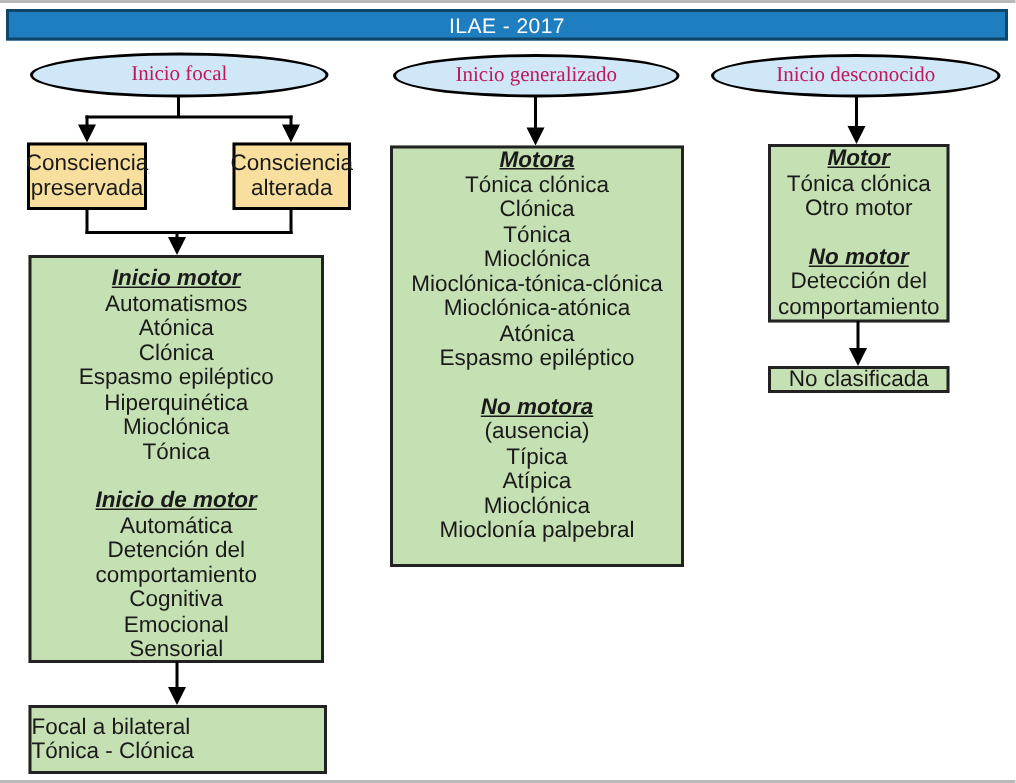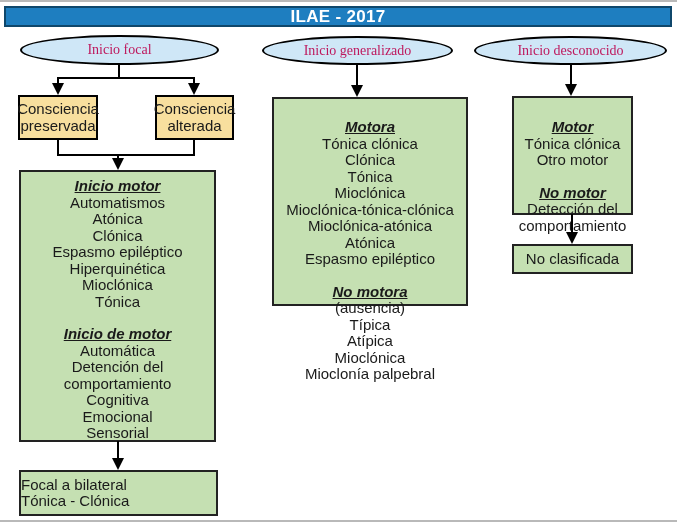--- a/index.html
+++ b/index.html
@@ -7,39 +7,39 @@
     --ellipse_bg:#cfe7f7; --yellow_bg:#f8df9e; --green_bg:#c5e0b2;
     --line_color:#000000; --text_color:#1a1a1a;
   }
   *{margin:0;padding:0;box-sizing:border-box;}
   body{background:#fff;font-family:"Liberation Sans",sans-serif;}
   .canvas{position:relative;width:677px;height:522px;background:#ffffff;
     border-top:2px solid #b9b9b9;border-bottom:2px solid #b9b9b9;overflow:hidden;}
   .titlebar{position:absolute;left:4px;top:4px;width:668px;height:21px;
     background:var(--header_bg);border:2px solid var(--header_border);
     display:flex;align-items:center;justify-content:center;}
-  .titlebar span{color:var(--header_text);font-size:17px;font-weight:bold;letter-spacing:.3px;}
+  .titlebar span{color:var(--header_text);font-size:14px;font-weight:normal;letter-spacing:.3px;}
   .ellipse{position:absolute;background:var(--ellipse_bg);border:2px solid #000;
     border-radius:50%;display:flex;align-items:center;justify-content:center;
     font-family:"Liberation Serif",serif;font-size:14px;color:#be185d;}
   .e1{left:20px;top:33px;width:199px;height:30px;}
   .e2{left:262px;top:34px;width:191px;height:29px;}
   .e3{left:474px;top:34px;width:193px;height:29px;}
   .box{position:absolute;color:var(--text_color);text-align:center;font-size:15px;line-height:16.5px;}
   .yellowbox{background:var(--yellow_bg);border:2px solid #000;
     display:flex;align-items:center;justify-content:center;white-space:pre-line;}
   .y1{left:18px;top:93px;width:80px;height:45px;}
   .y2{left:155px;top:93px;width:79px;height:45px;}
   .greenbox{background:var(--green_bg);border:2px solid #222;}
   .big-left{left:19px;top:168px;width:197px;height:272px;padding-top:6px;}
-  .mid{left:272px;top:95px;width:196px;height:209px;padding-top:20px;}
-  .right{left:512px;top:94px;width:121px;height:119px;padding-top:21px;}
+  .mid{left:260px;top:95px;width:196px;height:281px;}
+  .right{left:512px;top:94px;width:121px;height:119px;padding-top:0;}
   .bottom-left{left:19px;top:468px;width:199px;height:46px;
     display:flex;flex-direction:column;align-items:flex-start;justify-content:center;}
-  .noclas{left:512px;top:242px;width:121px;height:30px;
+  .noclas{left:512px;top:242px;width:121px;height:18px;
     display:flex;align-items:center;justify-content:center;}
   .section + .section{margin-top:16px;}
   .heading{font-weight:bold;font-style:italic;text-decoration:underline;}
   .item{white-space:pre-line;}
   .line{position:absolute;background:var(--line_color);}
   .arrow{position:absolute;width:0;height:0;
     border-left:6px solid transparent;border-right:6px solid transparent;
     border-top:12px solid var(--line_color);}
 </style>
 </head>

